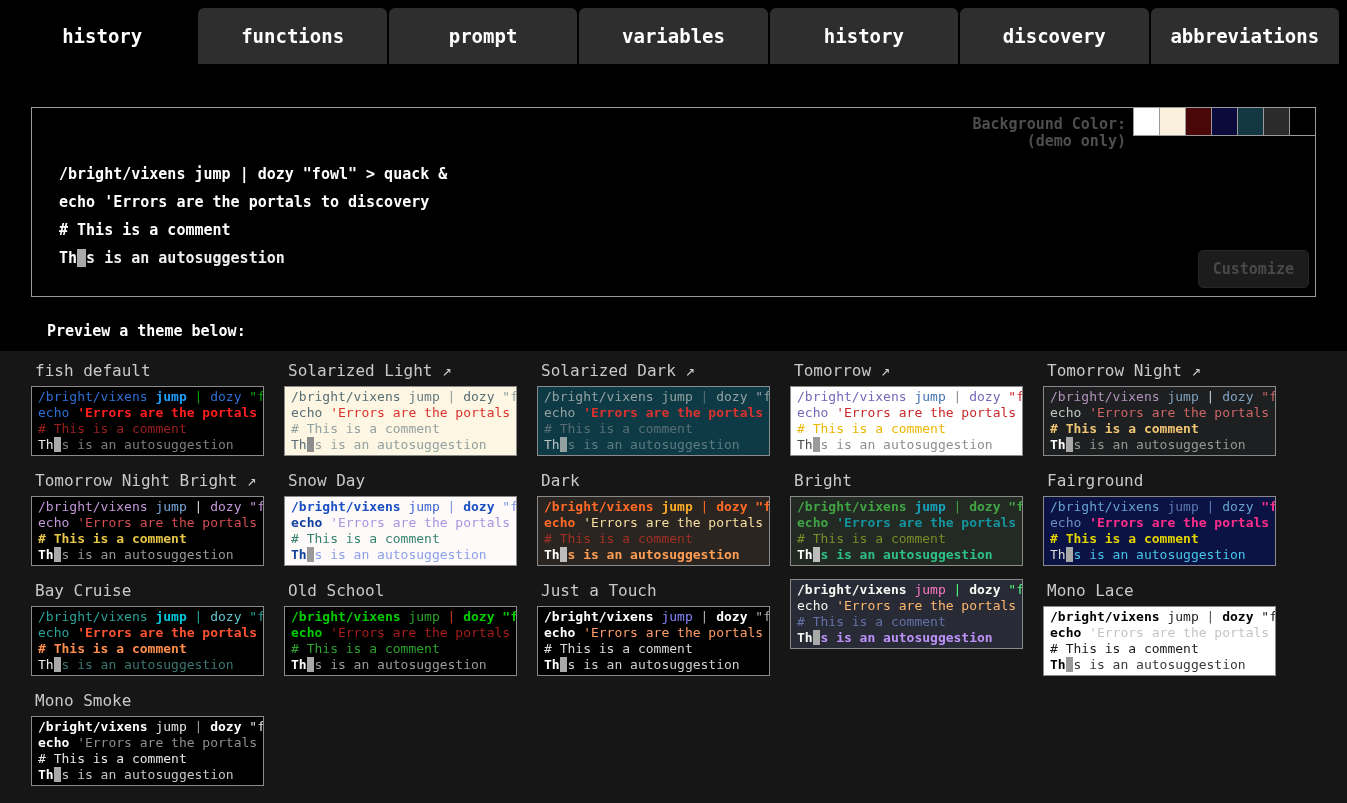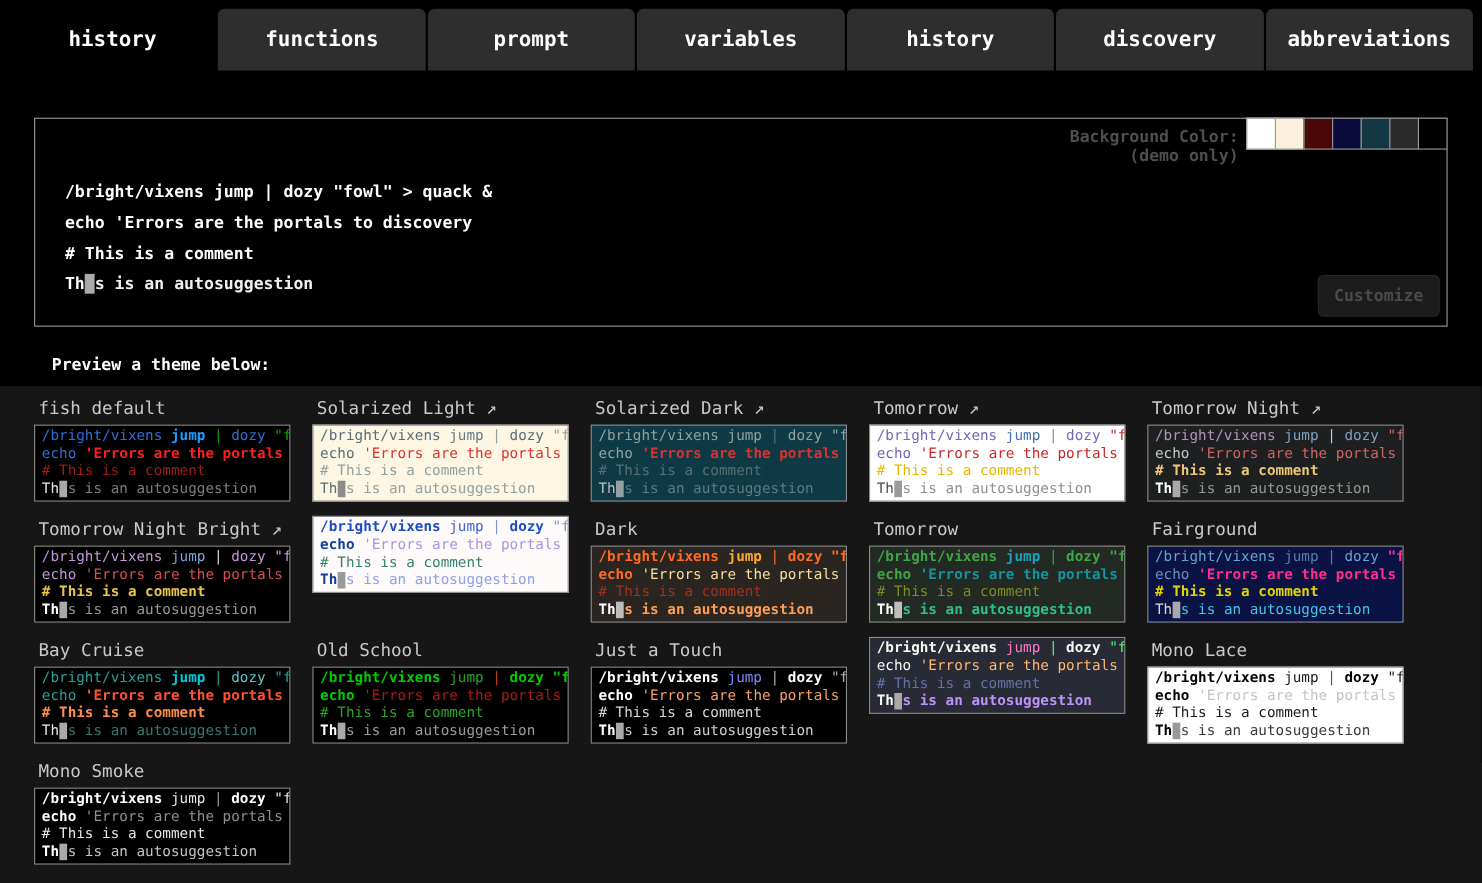--- a/index.html
+++ b/index.html
@@ -96,28 +96,29 @@
       </div>
       <div>
         <div class="theme-title">Tomorrow Night ↗</div>
         <div class="theme-preview" style="background: rgb(29, 31, 33);"><div class="tline"><span style="color: rgb(178, 148, 187);">/bright/vixens</span><span> </span><span style="color: rgb(129, 162, 190);">jump</span><span> </span><span style="color: rgb(197, 200, 198);">|</span><span> </span><span style="color: rgb(129, 162, 190);">dozy</span><span> </span><span style="color: rgb(204, 102, 102);">"fowl" &gt; quack &amp;</span></div><div class="tline"><span style="color: rgb(197, 200, 198);">echo</span><span> </span><span style="color: rgb(204, 102, 102);">'Errors are the portals to discovery</span></div><div class="tline"><span style="color: rgb(240, 198, 116); font-weight: bold;"># This is a comment</span></div><div class="tline"><span style="color: rgb(255, 255, 255); font-weight: bold;">Th</span><span style="background: rgb(169, 169, 169); color: rgb(169, 169, 169);">i</span><span style="color: rgb(150, 152, 150);">s is an autosuggestion</span></div></div>
       </div>
       <div>
         <div class="theme-title">Tomorrow Night Bright ↗</div>
         <div class="theme-preview" style="background: rgb(0, 0, 0);"><div class="tline"><span style="color: rgb(195, 151, 216);">/bright/vixens</span><span> </span><span style="color: rgb(122, 166, 218);">jump</span><span> </span><span style="color: rgb(216, 216, 216);">|</span><span> </span><span style="color: rgb(195, 151, 216);">dozy</span><span> </span><span style="color: rgb(195, 151, 216);">"fowl" &gt; quack &amp;</span></div><div class="tline"><span style="color: rgb(195, 151, 216);">echo</span><span> </span><span style="color: rgb(213, 78, 83);">'Errors are the portals to discovery</span></div><div class="tline"><span style="color: rgb(231, 197, 71); font-weight: bold;"># This is a comment</span></div><div class="tline"><span style="color: rgb(255, 255, 255); font-weight: bold;">Th</span><span style="background: rgb(169, 169, 169); color: rgb(169, 169, 169);">i</span><span style="color: rgb(150, 152, 150);">s is an autosuggestion</span></div></div>
       </div>
       <div>
+        <div class="theme-title">Snow Day</div>
         <div class="theme-preview" style="background: rgb(255, 250, 250);"><div class="tline"><span style="color: rgb(26, 79, 196); font-weight: bold;">/bright/vixens</span><span> </span><span style="color: rgb(60, 99, 207);">jump</span><span> </span><span style="color: rgb(122, 147, 221);">|</span><span> </span><span style="color: rgb(26, 79, 196); font-weight: bold;">dozy</span><span> </span><span style="color: rgb(122, 147, 221);">"fowl" &gt; quack &amp;</span></div><div class="tline"><span style="color: rgb(16, 64, 158); font-weight: bold;">echo</span><span> </span><span style="color: rgb(167, 149, 221);">'Errors are the portals to discovery</span></div><div class="tline"><span style="color: rgb(53, 131, 111);"># This is a comment</span></div><div class="tline"><span style="color: rgb(16, 64, 158); font-weight: bold;">Th</span><span style="background: rgb(154, 154, 154); color: rgb(154, 154, 154);">i</span><span style="color: rgb(139, 160, 232);">s is an autosuggestion</span></div></div>
       </div>
       <div>
         <div class="theme-title">Dark</div>
         <div class="theme-preview" style="background: rgb(42, 37, 32);"><div class="tline"><span style="color: rgb(255, 106, 38); font-weight: bold;">/bright/vixens</span><span> </span><span style="color: rgb(255, 170, 38); font-weight: bold;">jump</span><span> </span><span style="color: rgb(255, 106, 38);">|</span><span> </span><span style="color: rgb(255, 106, 38); font-weight: bold;">dozy</span><span> </span><span style="color: rgb(255, 106, 38); font-weight: bold;">"fowl" &gt; quack &amp;</span></div><div class="tline"><span style="color: rgb(255, 106, 38); font-weight: bold;">echo</span><span> </span><span style="color: rgb(247, 223, 160);">'Errors are the portals to discovery</span></div><div class="tline"><span style="color: rgb(160, 48, 36);"># This is a comment</span></div><div class="tline"><span style="color: rgb(255, 255, 255); font-weight: bold;">Th</span><span style="background: rgb(189, 189, 189); color: rgb(189, 189, 189);">i</span><span style="color: rgb(255, 158, 84); font-weight: bold;">s is an autosuggestion</span></div></div>
       </div>
       <div>
-        <div class="theme-title">Tomorrow</div>
+        <div class="theme-title">Bright</div>
         <div class="theme-preview" style="background: rgb(35, 41, 35);"><div class="tline"><span style="color: rgb(65, 165, 69); font-weight: bold;">/bright/vixens</span><span> </span><span style="color: rgb(23, 163, 188); font-weight: bold;">jump</span><span> </span><span style="color: rgb(65, 165, 69);">|</span><span> </span><span style="color: rgb(65, 165, 69); font-weight: bold;">dozy</span><span> </span><span style="color: rgb(65, 165, 69); font-weight: bold;">"fowl" &gt; quack &amp;</span></div><div class="tline"><span style="color: rgb(65, 165, 69); font-weight: bold;">echo</span><span> </span><span style="color: rgb(19, 148, 158); font-weight: bold;">'Errors are the portals to discovery</span></div><div class="tline"><span style="color: rgb(123, 140, 40);"># This is a comment</span></div><div class="tline"><span style="color: rgb(255, 255, 255); font-weight: bold;">Th</span><span style="background: rgb(189, 189, 189); color: rgb(189, 189, 189);">i</span><span style="color: rgb(47, 192, 137); font-weight: bold;">s is an autosuggestion</span></div></div>
       </div>
       <div>
         <div class="theme-title">Fairground</div>
         <div class="theme-preview" style="background: rgb(11, 18, 68);"><div class="tline"><span style="color: rgb(102, 163, 207);">/bright/vixens</span><span> </span><span style="color: rgb(90, 123, 176);">jump</span><span> </span><span style="color: rgb(90, 123, 176);">|</span><span> </span><span style="color: rgb(102, 163, 207);">dozy</span><span> </span><span style="color: rgb(255, 46, 138); font-weight: bold;">"fowl" &gt; quack &amp;</span></div><div class="tline"><span style="color: rgb(107, 143, 192);">echo</span><span> </span><span style="color: rgb(255, 46, 138); font-weight: bold;">'Errors are the portals to discovery</span></div><div class="tline"><span style="color: rgb(227, 212, 0); font-weight: bold;"># This is a comment</span></div><div class="tline"><span style="color: rgb(216, 216, 216);">Th</span><span style="background: rgb(169, 169, 169); color: rgb(169, 169, 169);">i</span><span style="color: rgb(69, 198, 232);">s is an autosuggestion</span></div></div>
       </div>
       <div>
         <div class="theme-title">Bay Cruise</div>
         <div class="theme-preview" style="background: rgb(0, 0, 0);"><div class="tline"><span style="color: rgb(42, 161, 152);">/bright/vixens</span><span> </span><span style="color: rgb(0, 201, 220); font-weight: bold;">jump</span><span> </span><span style="color: rgb(42, 161, 152);">|</span><span> </span><span style="color: rgb(98, 195, 204);">dozy</span><span> </span><span style="color: rgb(42, 161, 152);">"fowl" &gt; quack &amp;</span></div><div class="tline"><span style="color: rgb(42, 161, 152);">echo</span><span> </span><span style="color: rgb(255, 82, 51); font-weight: bold;">'Errors are the portals to discovery</span></div><div class="tline"><span style="color: rgb(255, 142, 77); font-weight: bold;"># This is a comment</span></div><div class="tline"><span style="color: rgb(230, 230, 230);">Th</span><span style="background: rgb(169, 169, 169); color: rgb(169, 169, 169);">i</span><span style="color: rgb(60, 118, 112);">s is an autosuggestion</span></div></div>
       </div>

